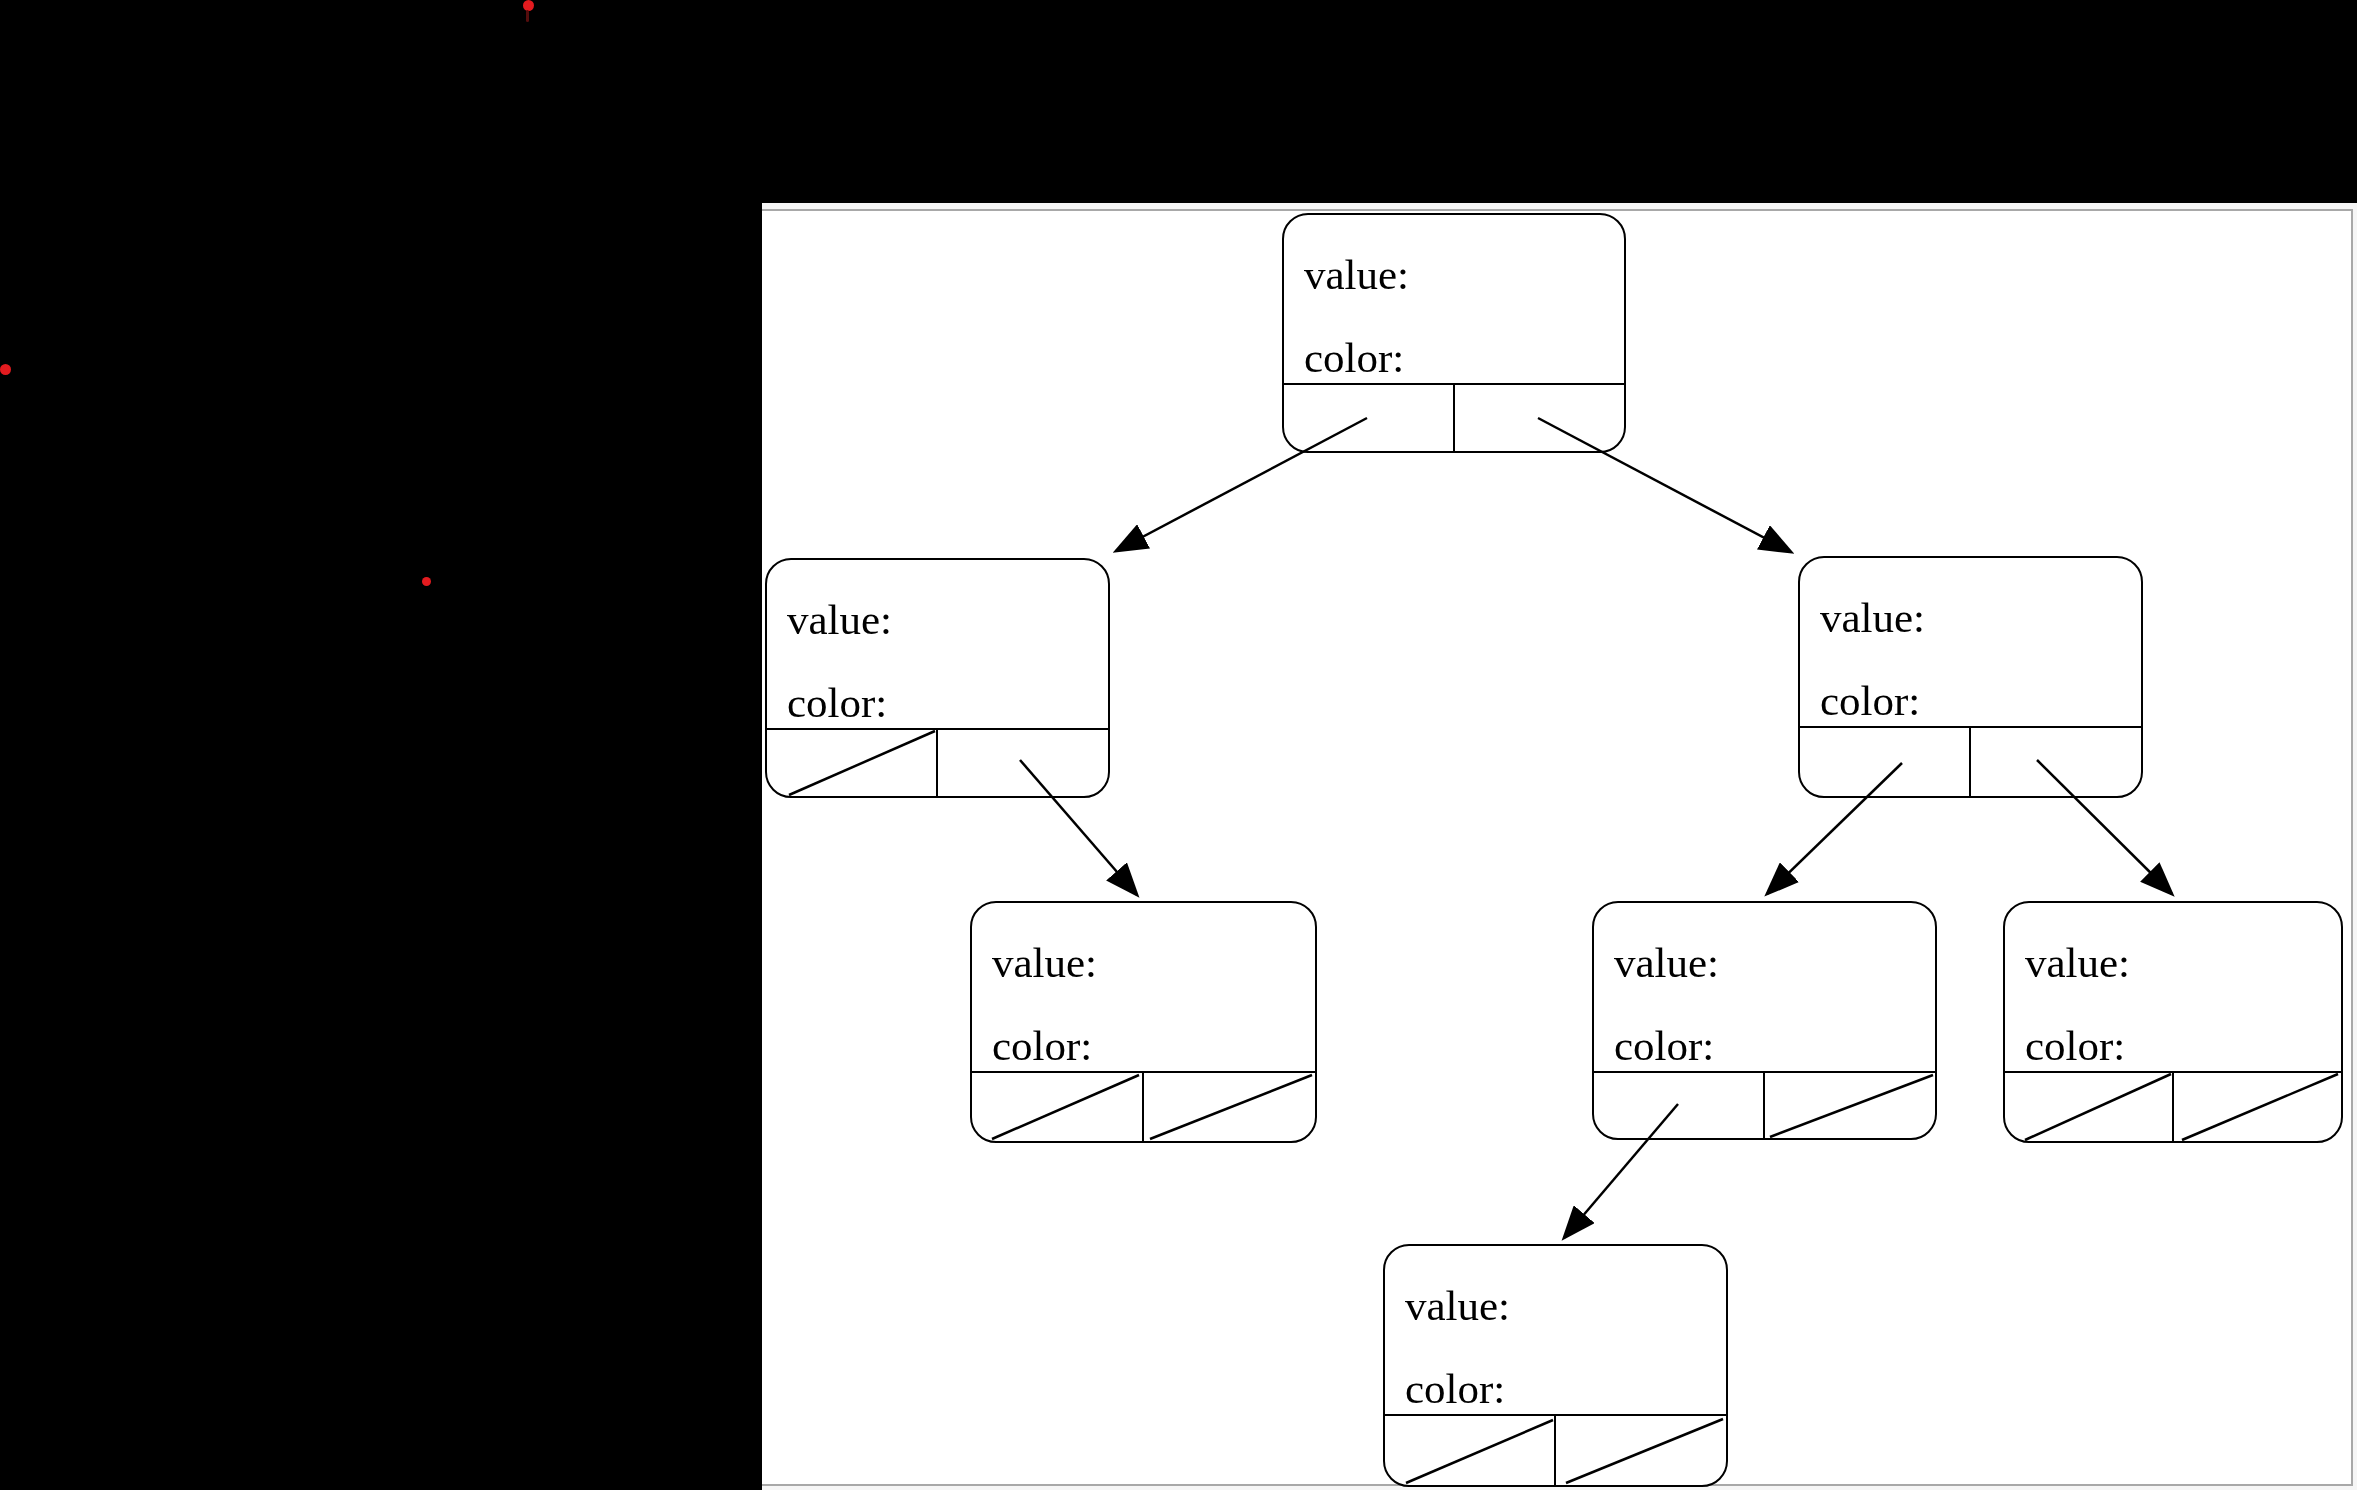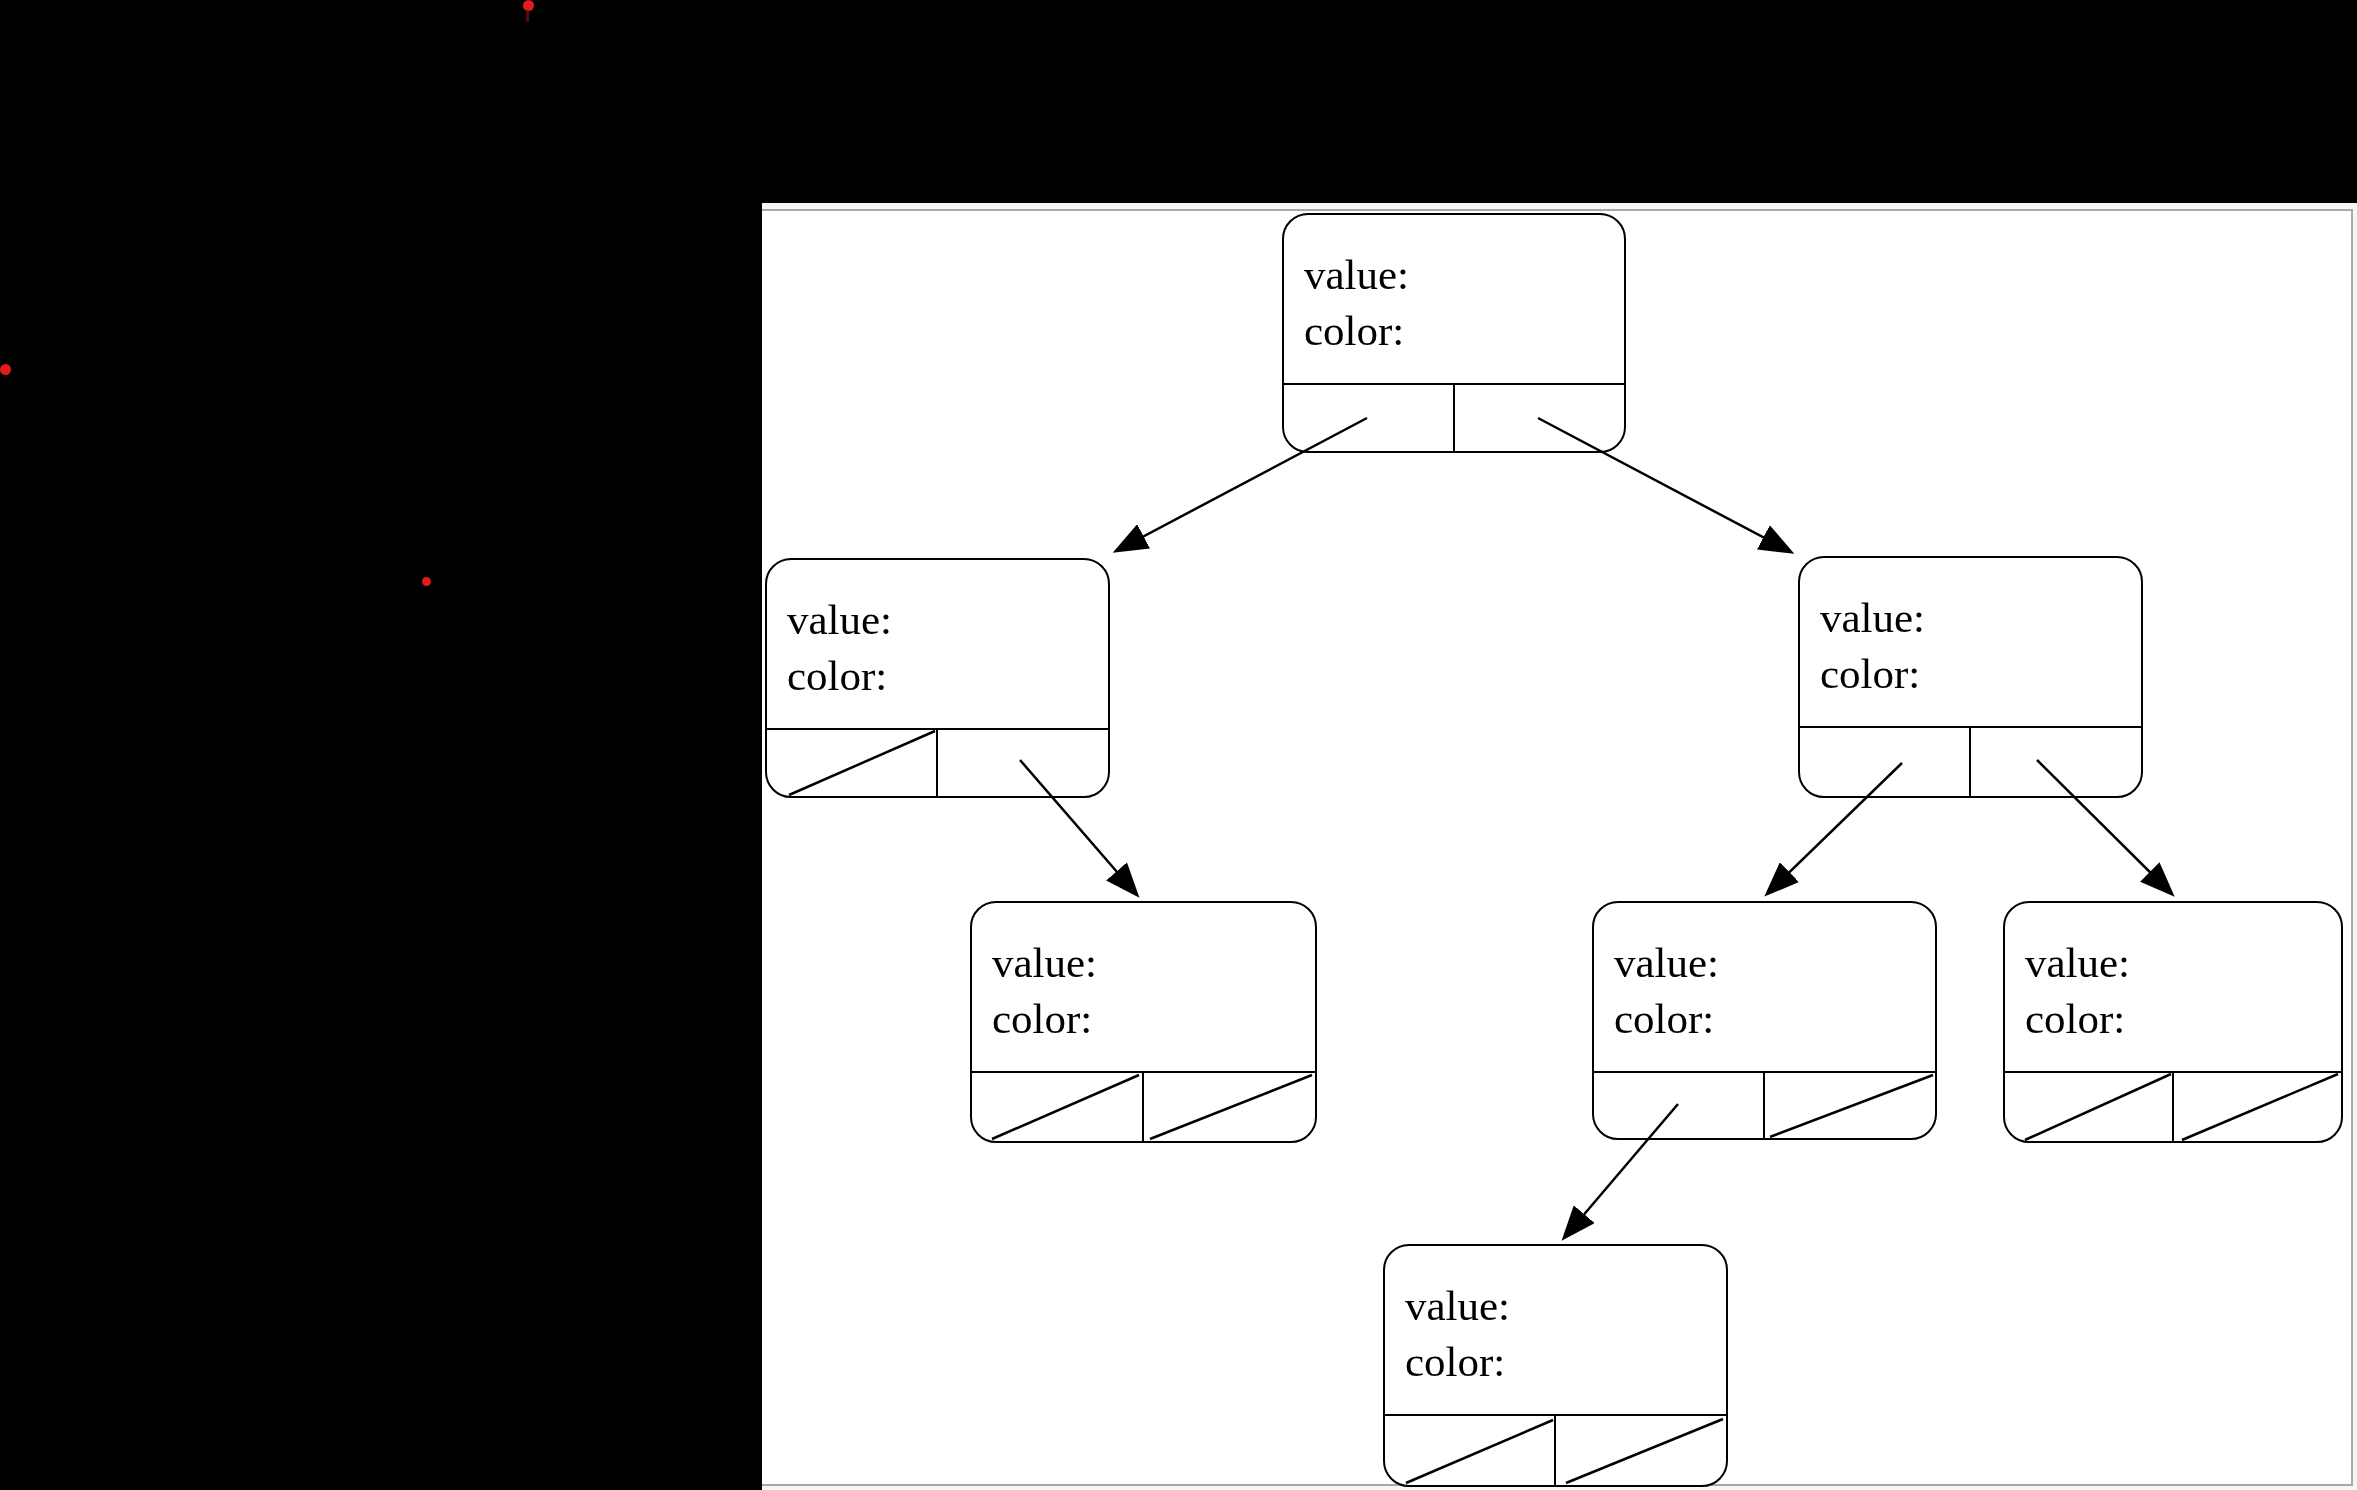--- a/index.html
+++ b/index.html
@@ -20,21 +20,21 @@
     background:#fff;
     border:2.5px solid #000;
     border-radius:26px;
     box-sizing:border-box;
   }
   .node-label{
     position:absolute;left:20px;
     font-size:43px;line-height:1.1;color:#000;white-space:pre;
   }
   .value-label{top:36px}
-  .color-label{top:92px}
+  .color-label{top:119px}
   .ptr-row{
     position:absolute;left:-1px;right:-1px;top:168px;height:0;
     border-top:2.5px solid #000;
   }
   .ptr-split{
     position:absolute;left:50%;top:168px;bottom:0;width:0;
     border-left:2.5px solid #000;margin-left:-1.25px;
   }
   #connector-layer{
     position:absolute;left:0;top:0;

